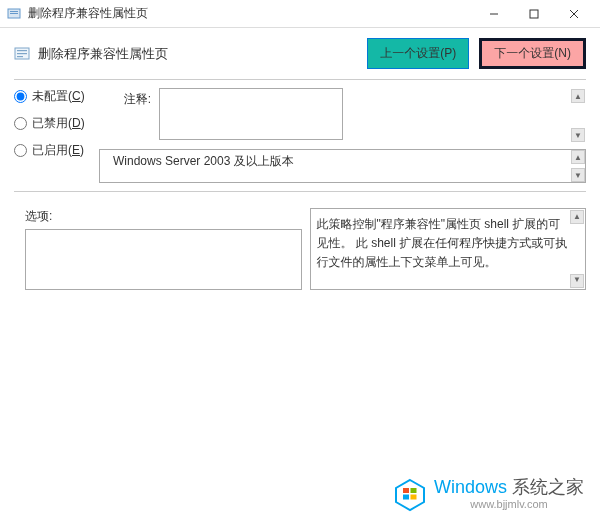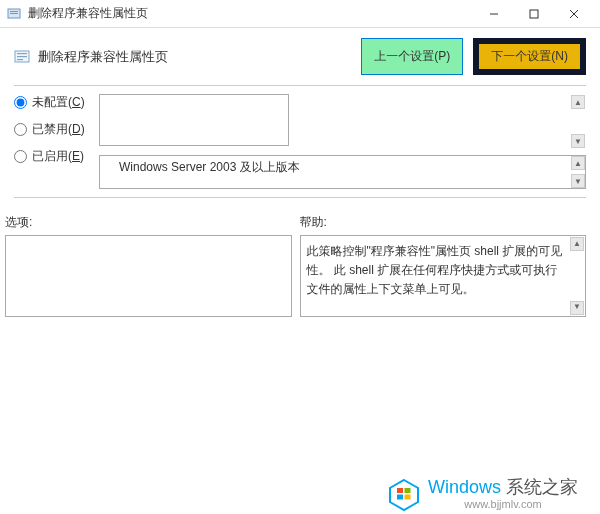--- a/index.html
+++ b/index.html
@@ -42,30 +42,30 @@
     .header-icon {
       width: 16px; height: 16px;
       margin-right: 8px;
       display: inline-flex; align-items: center; justify-content: center;
     }
     .header-title { font-size: 13px; color: #333; flex: 1; }
     .nav-buttons { display: flex; gap: 10px; }
     .nav-btn {
       padding: 4px 12px;
       font-size: 12px;
-      background: #eab308;
-      border: 6px solid #0f172a;
+      background: #fca5a5;
+      border: 3px solid #0f172a;
       color: #333;
       cursor: pointer;
       min-width: 88px;
       text-align: center;
     }
     .nav-btn.active {
       border: 1px solid #0078d7;
-      background: #86efac;
+      background: #14b8a6;
     }
 
     .separator { border: none; border-top: 1px solid #ccc; margin: 2px 14px 8px 14px; }
 
     .config-area {
       display: flex;
       padding: 0 14px;
     }
     .radio-col {
       width: 85px;
@@ -81,21 +81,21 @@
 
     .fields-col { flex: 1; }
     .field-row { display: flex; margin-bottom: 6px; }
     .field-label { width: 60px; text-align: right; padding-right: 8px; padding-top: 3px; font-size: 12px; color: #333; }
     .textarea {
       flex: 1;
       border: 1px solid #aaa;
       background: #fff;
       font-family: inherit;
       font-size: 12px;
-      padding: 3px 14px 3px 19px;
+      padding: 3px 14px 3px 13px;
       resize: none;
       position: relative;
     }
     .textarea-wrap { flex:1; position: relative; }
     .textarea-wrap .scroll-btn {
       position: absolute;
       right: 1px;
       width: 14px; height: 14px;
       background: #e8e8e8;
       border: 1px solid #ccc;
@@ -103,21 +103,21 @@
       font-size: 8px; color: #666;
     }
     .textarea-wrap .scroll-up { top: 1px; }
     .textarea-wrap .scroll-down { bottom: 1px; }
 
     .comment-ta { height: 52px; }
     .platform-ta { height: 34px; color: #333; }
 
     .bottom-area {
       display: flex;
-      padding: 8px 14px 0 5px;
+      padding: 8px 14px 0 25px;
       gap: 8px;
     }
     .col { flex: 1; display:flex; flex-direction: column; }
     .col-label { font-size: 12px; color: #333; margin-bottom: 4px; }
     .panel {
       border: 1px solid #aaa;
       background: #fff;
       padding: 6px 16px 6px 6px;
       font-size: 12px;
       color: #333;
@@ -136,21 +136,21 @@
       border: 1px solid #ccc;
       display: flex; align-items: center; justify-content: center;
       font-size: 8px; color: #666;
     }
     .panel .scroll-up { top: 1px; }
     .panel .scroll-down { bottom: 1px; }
     .help-panel p { margin-bottom: 10px; }
 
     .watermark {
       position: absolute;
-      right: 22px;
+      right: 16px;
       bottom: 2px;
       display: flex;
       align-items: center;
       gap: 6px;
       pointer-events: none;
     }
     .wm-logo {
       width: 36px; height: 36px;
       display:inline-flex;
     }
@@ -218,20 +218,21 @@
       <input type="radio" name="cfg" style="">
       <span><span>已禁用(</span><span class="ul">D</span><span>)</span></span>
     </label>
     <label class="radio-item">
       <input type="radio" name="cfg" style="">
       <span><span>已启用(</span><span class="ul">E</span><span>)</span></span>
     </label>
   </div>
   <div class="fields-col">
     <div class="field-row">
+      <div class="field-label">注释:</div>
       <div class="textarea-wrap">
         <textarea class="textarea comment-ta" style=""></textarea>
         <div class="scroll-btn scroll-up">▲</div>
         <div class="scroll-btn scroll-down">▼</div>
       </div>
     </div>
     <div class="field-row">
       <div class="textarea-wrap">
         <div class="textarea platform-ta">Windows Server 2003 及以上版本</div>
         <div class="scroll-btn scroll-up">▲</div>
@@ -242,21 +243,20 @@
 </div>
 
 <hr class="separator">
 
 <div class="bottom-area">
   <div class="col">
     <div class="col-label">选项:</div>
     <div class="panel options-panel"></div>
   </div>
   <div class="col">
-    <div class="col-label">帮助:</div>
     <div class="panel help-panel">
       <p>此策略控制"程序兼容性"属性页 shell 扩展的可见性。 此 shell 扩展在任何程序快捷方式或可执行文件的属性上下文菜单上可见。</p>
       <div class="scroll-btn scroll-up">▲</div>
       <div class="scroll-btn scroll-down">▼</div>
     </div>
   </div>
 </div>
 
 <div class="watermark">
   <span class="wm-logo">

